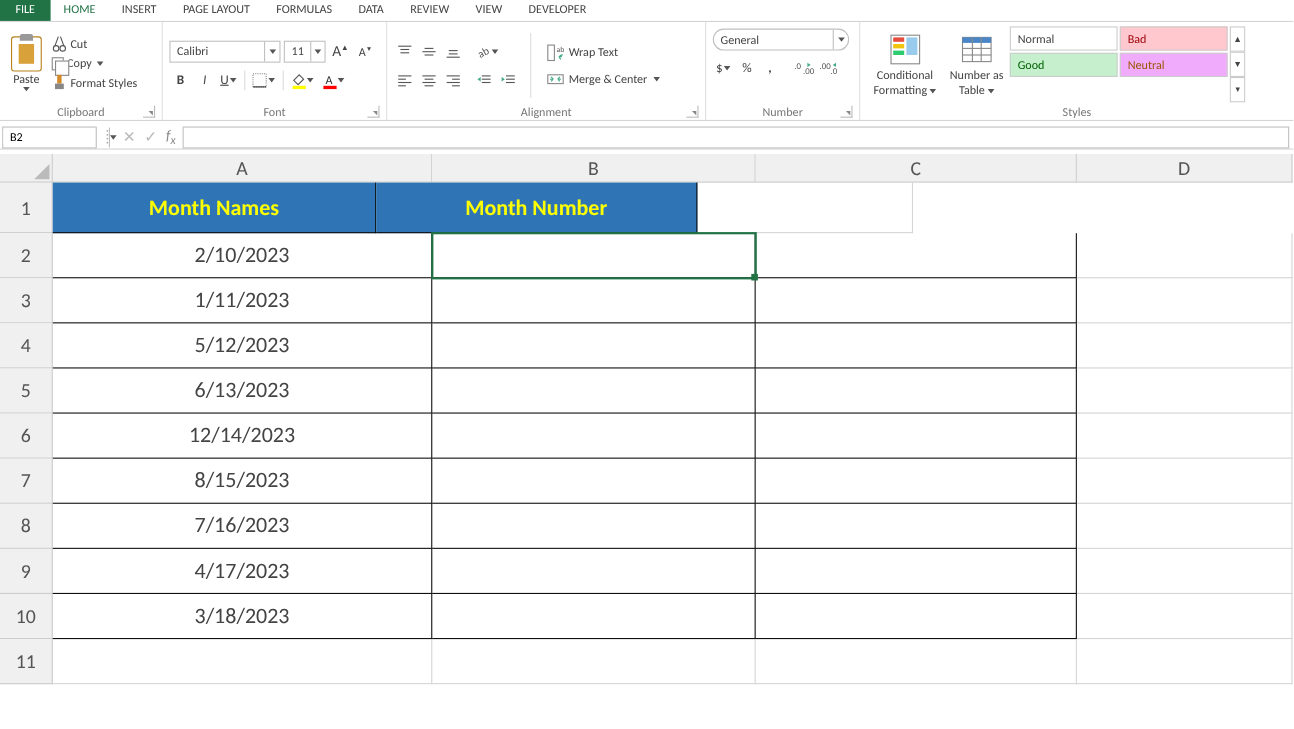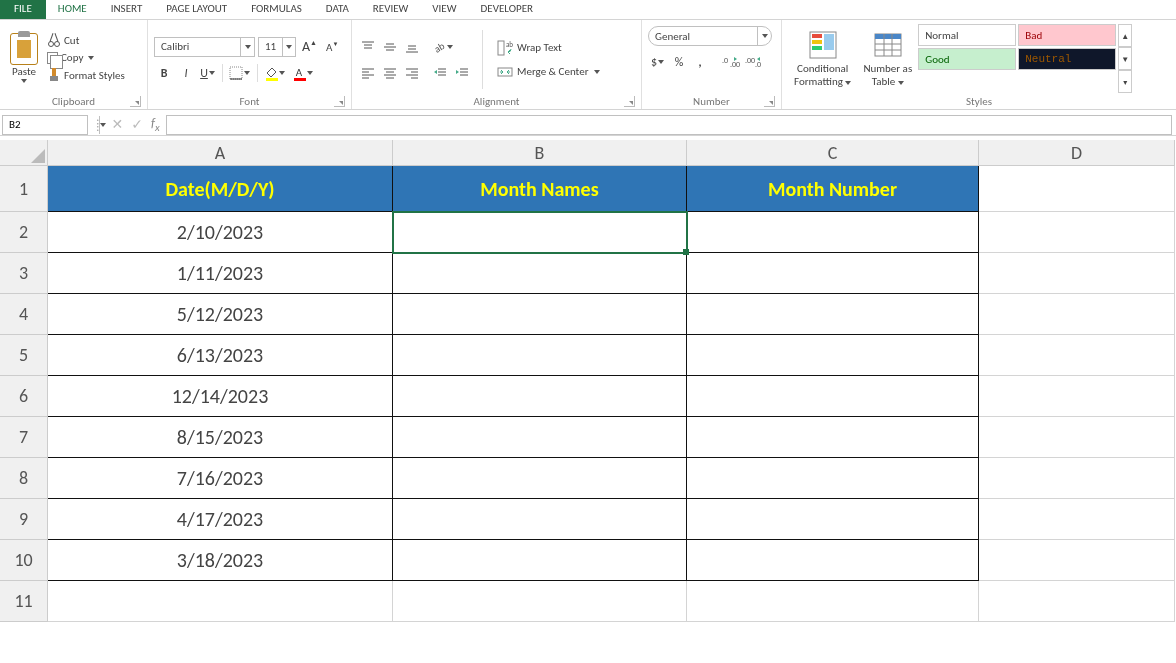--- a/index.html
+++ b/index.html
@@ -53,21 +53,21 @@
 .num-row{display:flex;gap:1px;}
 .big-btn{display:flex;flex-direction:column;align-items:center;justify-content:center;padding:0 6px;font-size:11px;cursor:pointer;text-align:center;}
 .big-icon{width:30px;height:30px;margin-bottom:2px;}
 .styles-body{display:flex;}
 .stylegrid{display:flex;flex-direction:column;gap:2px;margin-right:2px;}
 .stylerow{display:flex;gap:2px;}
 .stylecell{width:98px;height:22px;border:1px solid #ccc;display:flex;align-items:center;padding:0 6px;font-size:11px;cursor:pointer;}
 .stylecell.normal{background:#fff;}
 .stylecell.bad{background:#ffc7ce;color:#9c0006;}
 .stylecell.good{background:#c6efce;color:#006100;}
-.stylecell.neutral{background:#0f172a;color:#9c5700;font-family:Liberation Mono, monospace;}
+.stylecell.neutral{background:#f0abfc;color:#9c5700;}
 .styleslider{width:14px;display:flex;flex-direction:column;}
 .styleslider div{flex:1;border:1px solid #ccc;display:flex;align-items:center;justify-content:center;font-size:8px;cursor:pointer;}
 .namebar{display:flex;align-items:center;height:22px;border-bottom:1px solid #d4d4d4;margin-top:4px;}
 .namebox{width:86px;border:1px solid #c0c0c0;height:20px;display:flex;align-items:center;margin-left:2px;gap:36px;}
 .namebox input{border:none;width:60px;padding:0 6px;font-size:11px;outline:none;}
 .namebox .drop{border-left:1px solid #c0c0c0;height:100%;width:14px;}
 .dots{padding:0 8px;color:#aaa;font-size:13px;}
 .fxbtns{display:flex;gap:8px;align-items:center;color:#bbb;font-size:14px;padding:0 4px;}
 .fxlabel{font-style:italic;font-size:13px;color:#888;margin:0 6px 0 4px;}
 .formulabox{flex:1;height:20px;border:1px solid #c0c0c0;margin-right:4px;}
@@ -431,21 +431,20 @@
   </div>
   <div>
     <div class="colheads" id="colheads">
         <div class="colhead r0 colA">A</div>
         <div class="colhead r0 colB">B</div>
         <div class="colhead r0 colC">C</div>
         <div class="colhead r0 colD">D</div>
       </div>
     <div class="cells" id="cells">
         <div class="cellrow">
-          <div class="cell colA rh hdr datacell">Date(M/D/Y)</div>
           <div class="cell colB rh hdr datacell">Month Names</div>
           <div class="cell colC rh hdr datacell">Month Number</div>
           <div class="cell colD rh"></div>
         </div>
         <div class="cellrow">
           <div class="cell colA rd datacell">2/10/2023</div>
           <div class="cell colB rd datacell selected"></div>
           <div class="cell colC rd datacell"></div>
           <div class="cell colD rd"></div>
         </div>

